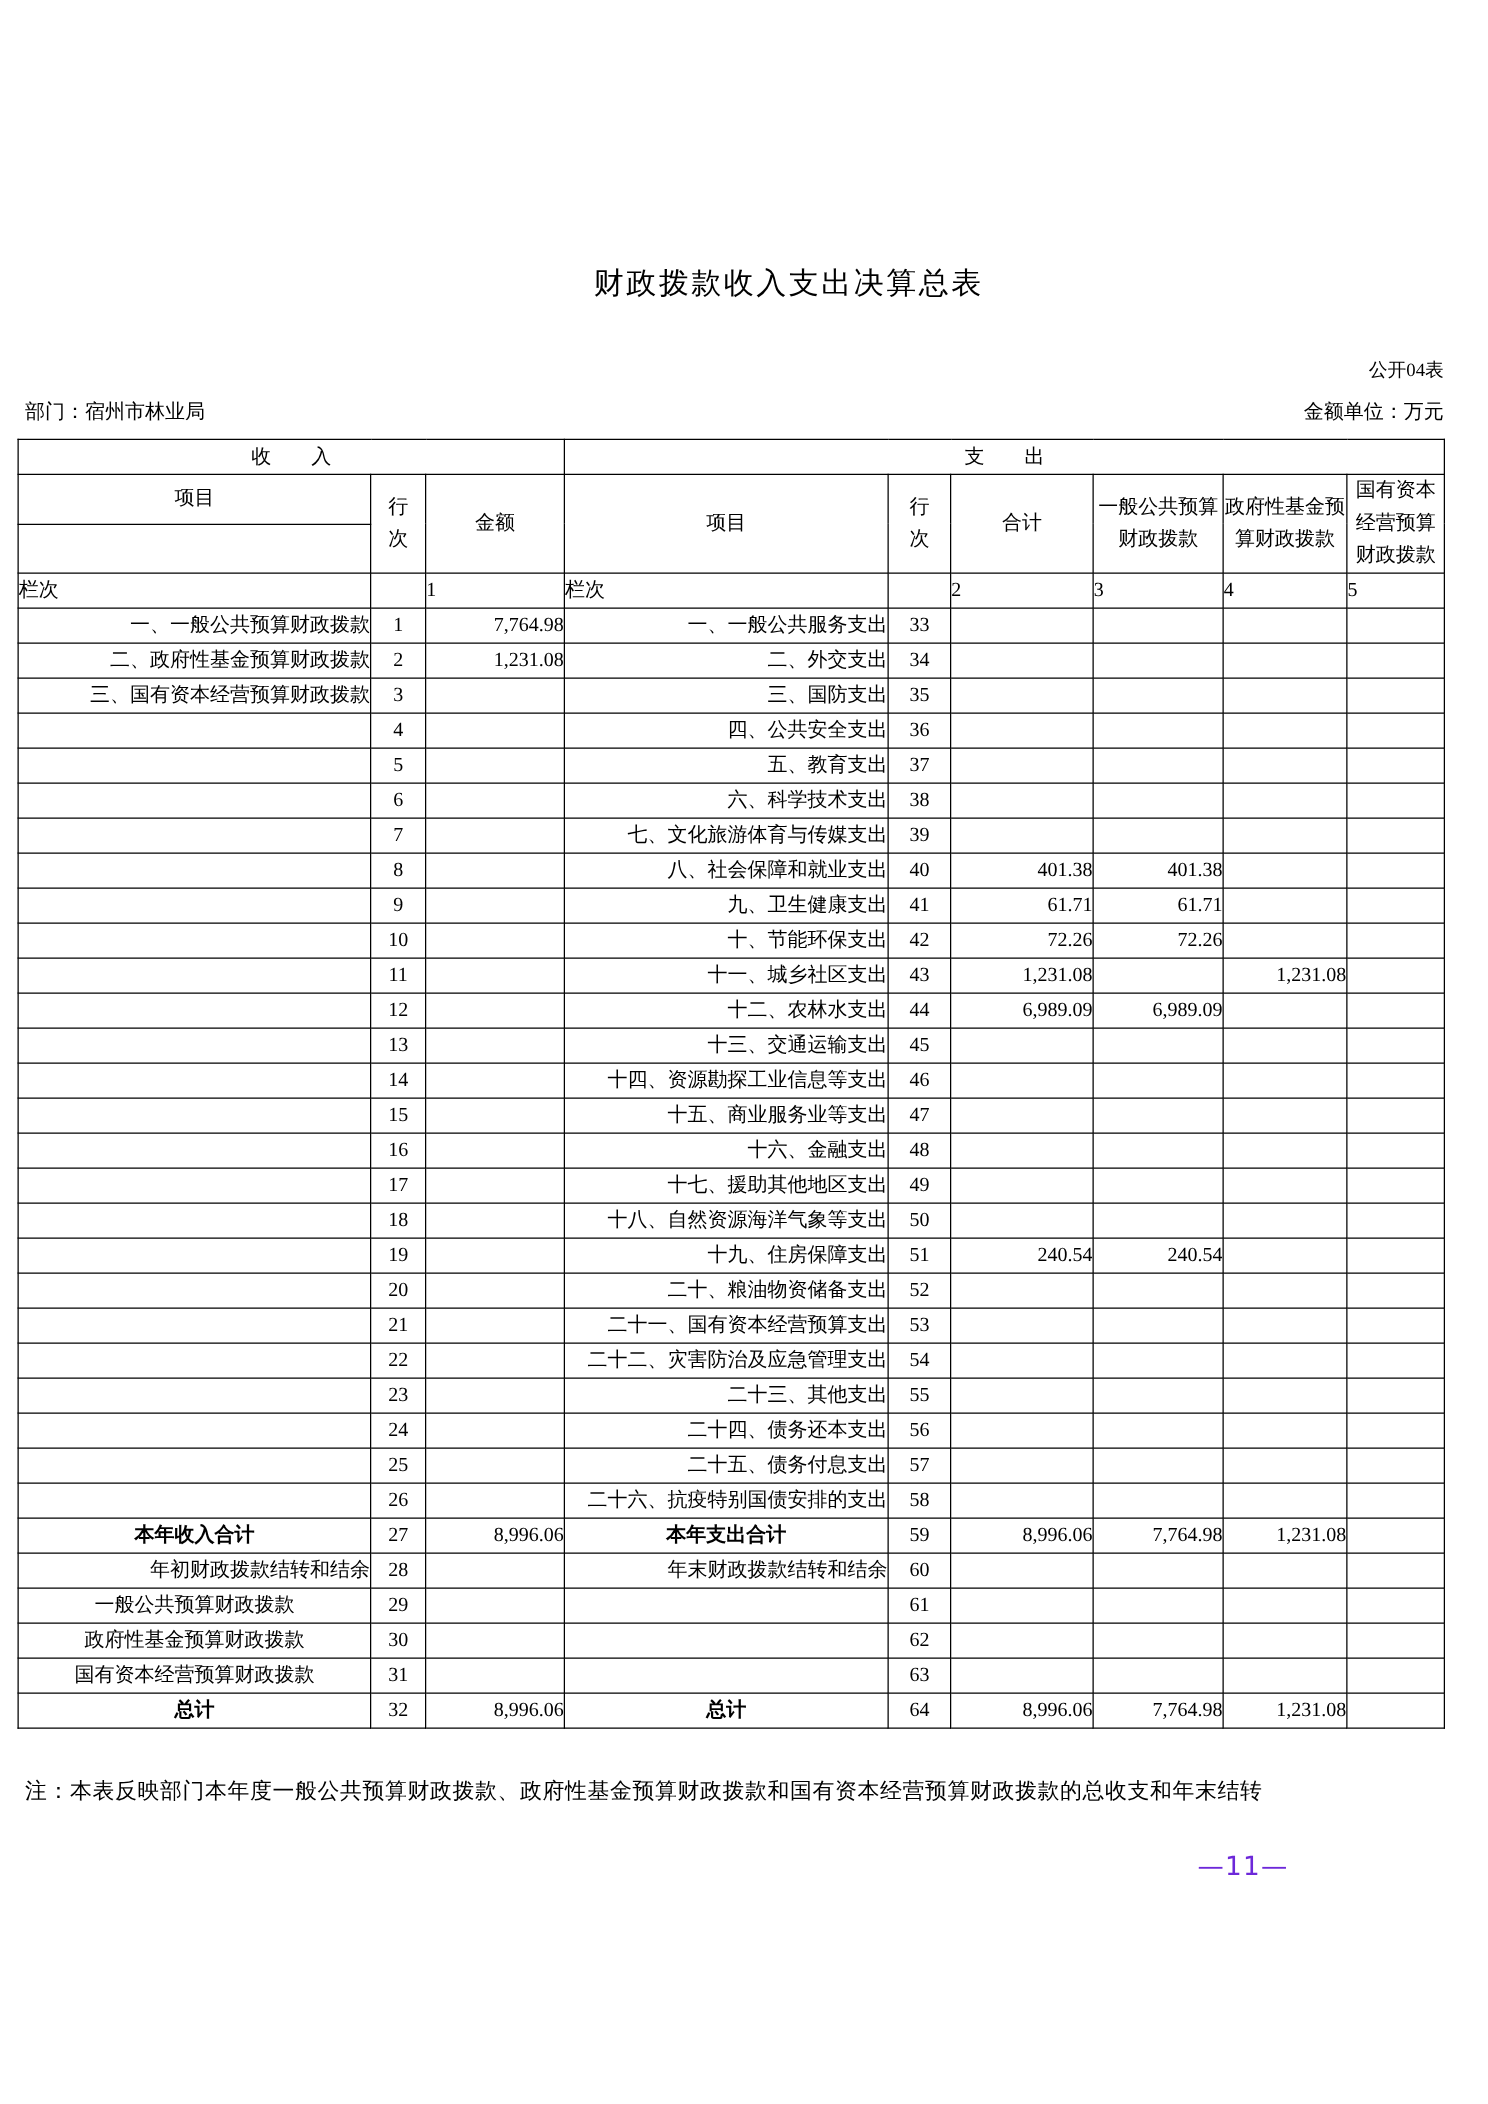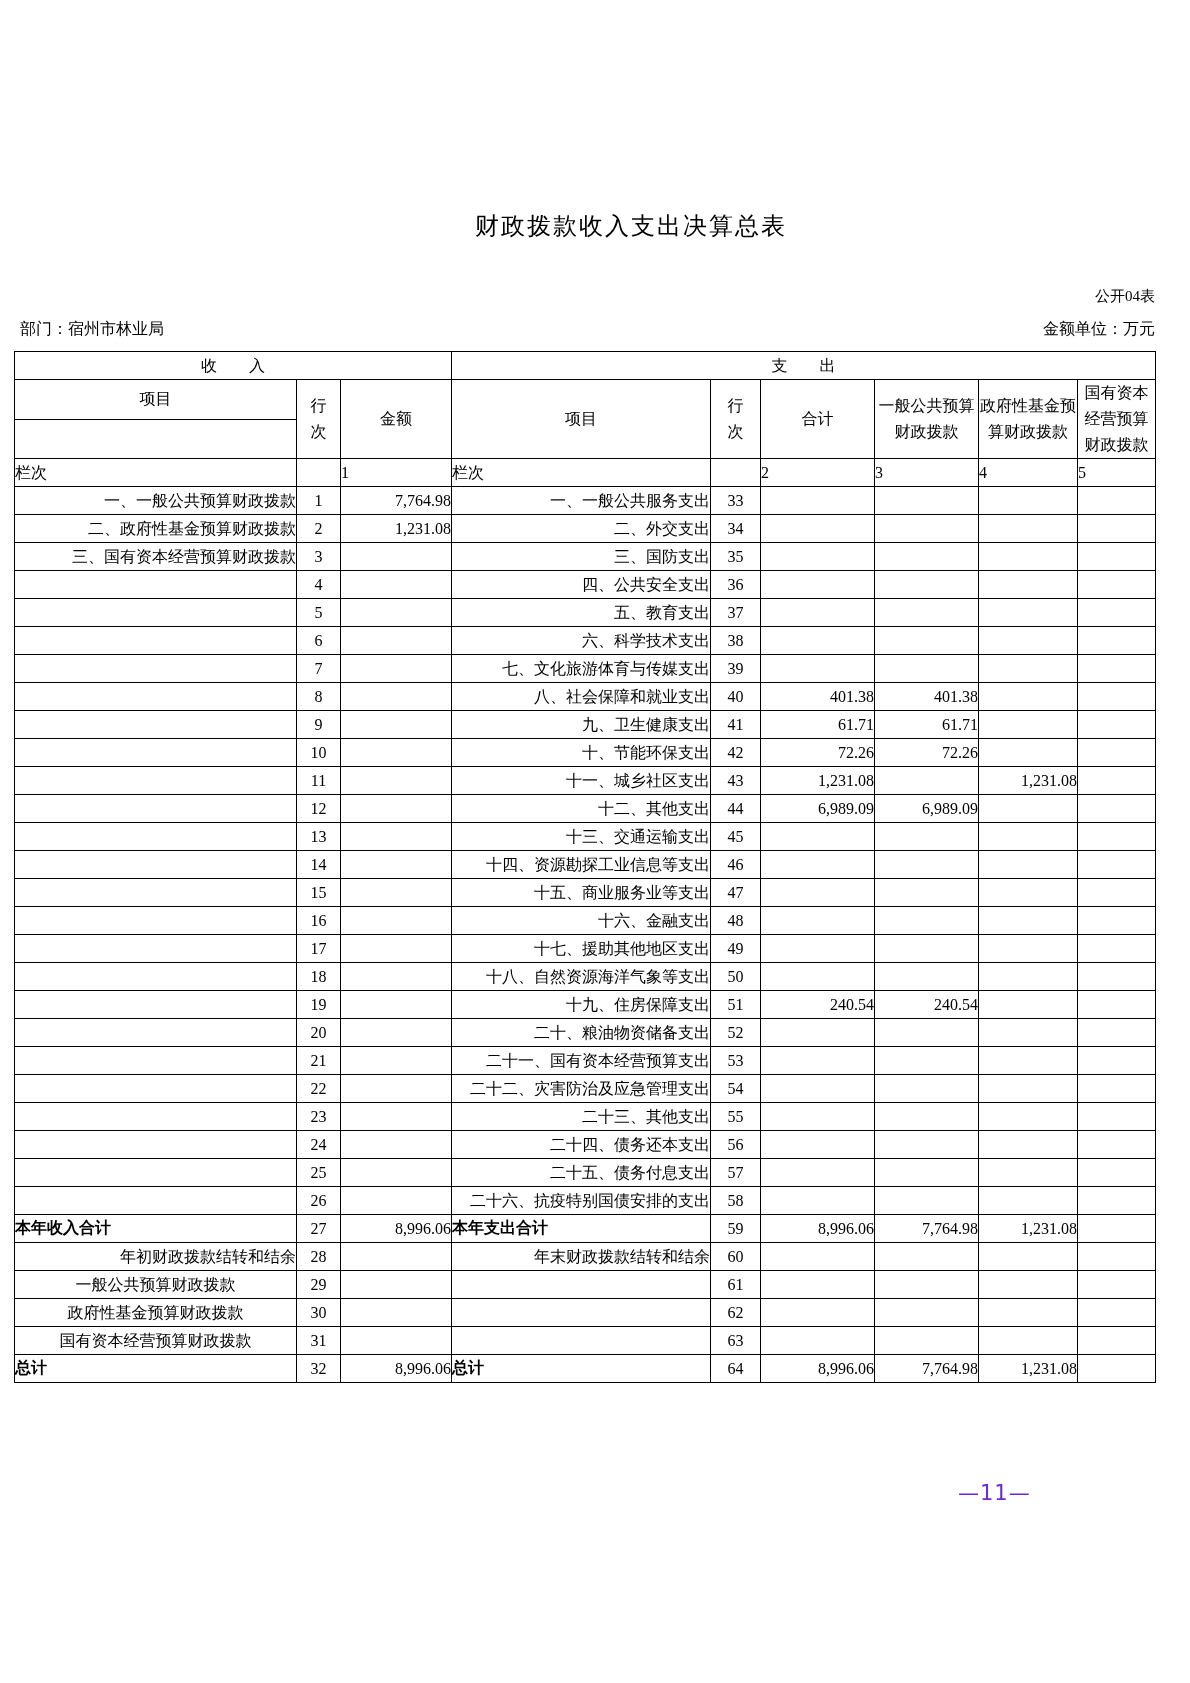--- a/index.html
+++ b/index.html
@@ -30,22 +30,22 @@
   td.colhead{text-align:center;line-height:21px;}
   td.ch-3{padding:0 26px;}
   td.ch-4{padding:0 24px;}
   td.ch-5{padding:0 21px;}
   td.lanci{height:26px;}
   td.cell-item{text-align:right;padding-left:7px;white-space:nowrap;}
   td.cell-line{text-align:center;font-size:17px;}
   td.cell-num{text-align:right;padding-right:7px;font-size:17px;}
   td.center{text-align:center;padding-left:0;}
   td.bold-center{
-    text-align:left;padding-left:0;font-weight:bold;
-    font-family:Liberation Mono, monospace;font-size:16px;
+    text-align:center;padding-left:0;font-weight:bold;
+    font-family:Liberation Sans, sans-serif;font-size:16px;
   }
   td.small{font-size:13px;}
   .note{position:absolute;top:1420px;left:20px;width:1150px;font-size:17.5px;letter-spacing:0.5px;}
   .page-number{
     position:absolute;top:1481px;left:958px;font-size:21px;color:#6d28d9;
     font-family:"DejaVu Sans","Liberation Sans",sans-serif;letter-spacing:1px;
   }
 </style>
 </head>
 <body>
@@ -221,21 +221,21 @@
           <td class="cell-line">43</td>
           <td class="cell-num">1,231.08</td>
           <td class="cell-num"></td>
           <td class="cell-num">1,231.08</td>
           <td class="cell-num"></td>
         </tr>
         <tr>
           <td class="cell-item"></td>
           <td class="cell-line">12</td>
           <td class="cell-num"></td>
-          <td class="cell-item">十二、其他支出</td>
+          <td class="cell-item">十二、农林水支出</td>
           <td class="cell-line">44</td>
           <td class="cell-num">6,989.09</td>
           <td class="cell-num">6,989.09</td>
           <td class="cell-num"></td>
           <td class="cell-num"></td>
         </tr>
         <tr>
           <td class="cell-item"></td>
           <td class="cell-line">13</td>
           <td class="cell-num"></td>
@@ -451,15 +451,16 @@
           <td class="bold-center">总计</td>
           <td class="cell-line">64</td>
           <td class="cell-num">8,996.06</td>
           <td class="cell-num">7,764.98</td>
           <td class="cell-num">1,231.08</td>
           <td class="cell-num"></td>
         </tr>
       </tbody>
   </table>
 
+  <div class="note">注：本表反映部门本年度一般公共预算财政拨款、政府性基金预算财政拨款和国有资本经营预算财政拨款的总收支和年末结转</div>
   <div class="page-number">—11—</div>
 
 </div>
 
 </body></html>

